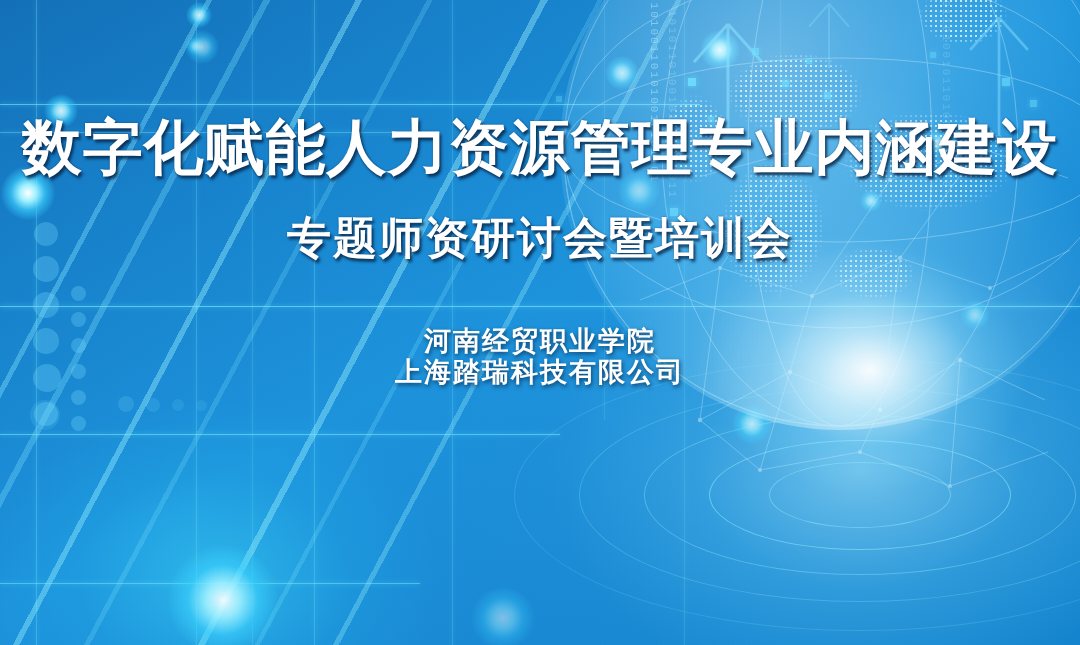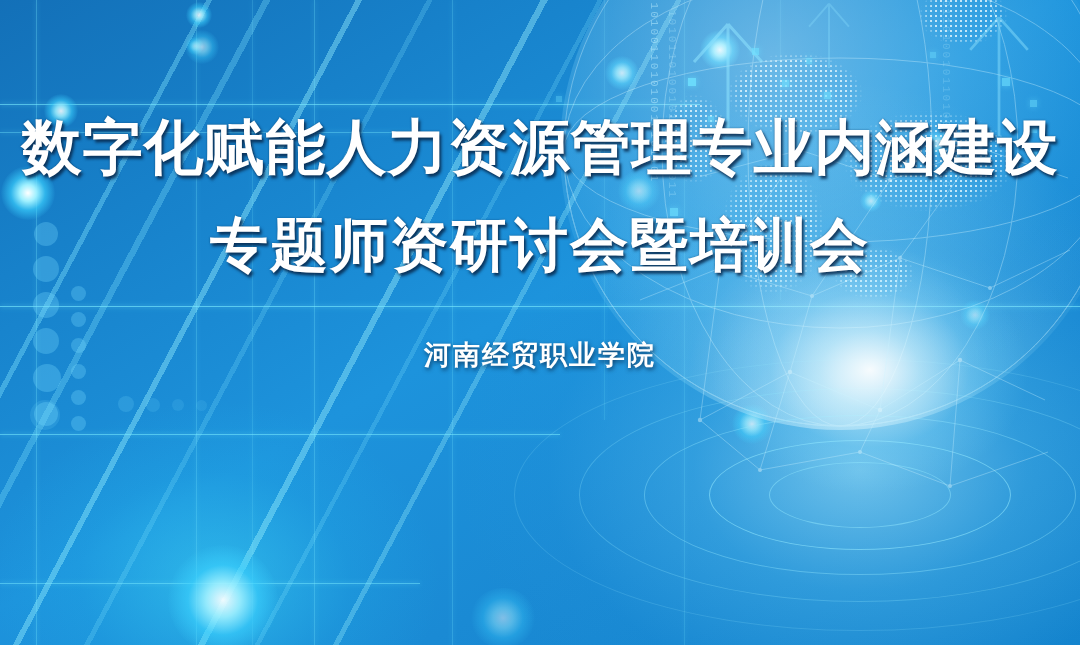--- a/index.html
+++ b/index.html
@@ -189,21 +189,21 @@
       2px 3px 3px rgba(8,40,75,0.85),
       0 0 2px rgba(10,50,90,0.6);
   }
   .title-1 {
     font-size: 60px;
     letter-spacing: 1px;
     margin-top: 118px;
     line-height: 1;
   }
   .title-2 {
-    font-size: 58px;
+    font-size: 44px;
     letter-spacing: 2px;
     margin-top: 38px;
     line-height: 1;
   }
   .subtitle {
     margin-top: 44px;
     font-size: 46px;
     color: #ffffff;
     font-weight: 400;
     letter-spacing: 1px;
@@ -364,16 +364,17 @@
   <div class="sq" style="left:1030px;top:126px; width:7px; height:7px; opacity:.55;"></div>
   <div class="sq" style="left:1030px;top:152px; width:7px; height:7px; opacity:.5;"></div>
   <div class="sq" style="left:930px; top:52px;  width:6px; height:6px; opacity:.5;"></div>
   <div class="sq" style="left:556px; top:96px;  width:6px; height:6px; opacity:.45;"></div>
 
   <div class="content">
     <div class="title-line title-1">数字化赋能人力资源管理专业内涵建设</div>
     <div class="title-line title-2">专题师资研讨会暨培训会</div>
     <div class="orgs">
       <div class="org-line">河南经贸职业学院</div>
+      <div class="org-line">上海踏瑞科技有限公司</div>
     </div>
   </div>
 
 </div>
 
 </body></html>

